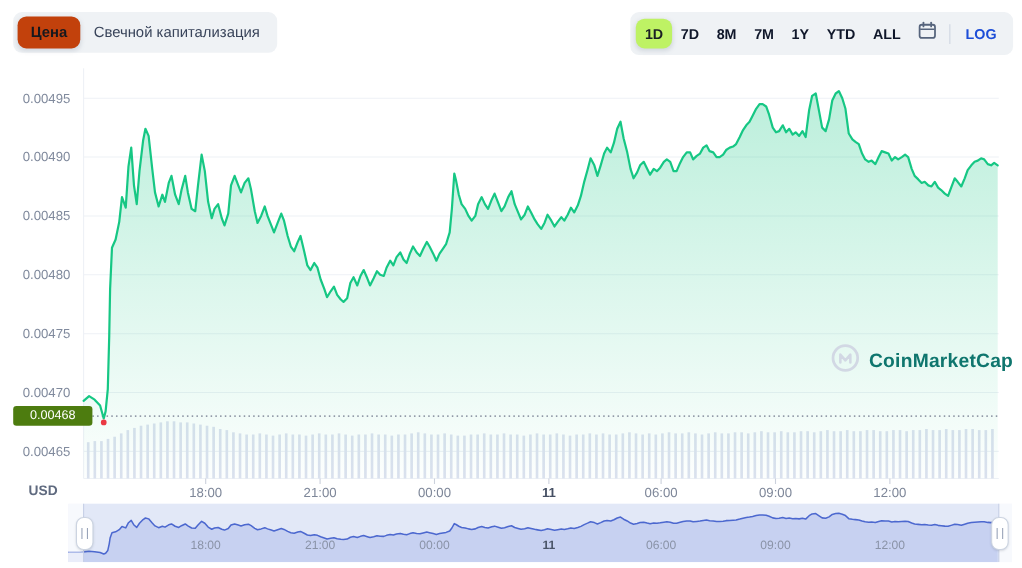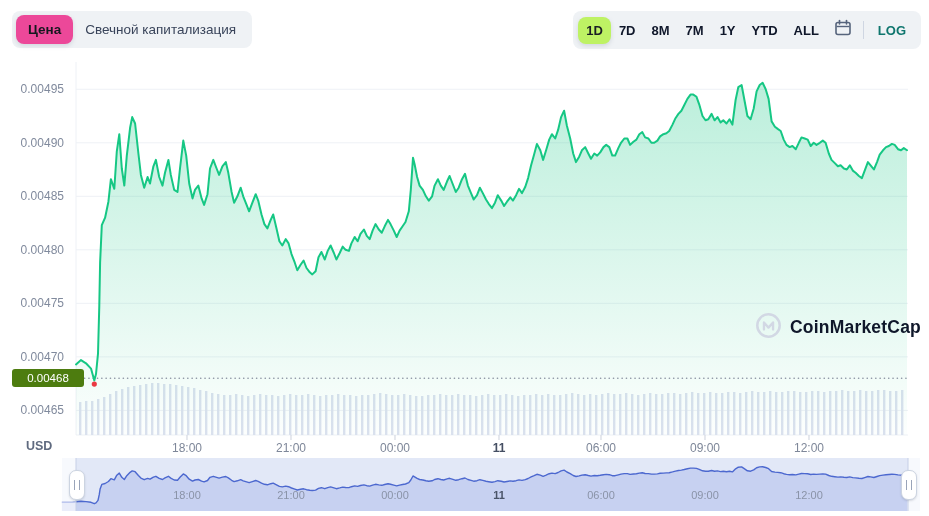--- a/index.html
+++ b/index.html
@@ -2,40 +2,40 @@
 <html><head>
 <meta charset="utf-8">
 <style>
   html,body{margin:0;padding:0;background:#fff;}
   .screen{position:relative;width:929px;height:516px;background:#fff;overflow:hidden;
           font-family:"Liberation Sans",sans-serif;-webkit-font-smoothing:antialiased;}
   
   .view-tabs{position:absolute;left:12px;top:11px;display:flex;align-items:center;
              background:#eff2f5;border-radius:8px;padding:4px;z-index:4;}
   .vtab{padding:7px 12px;font-size:13.5px;color:#39445a;white-space:nowrap;cursor:default;}
-  .vtab.active{background:#ec4899;border-radius:8px;box-shadow:0 2px 4px rgba(128,138,157,.25);
+  .vtab.active{background:#c2410c;border-radius:8px;box-shadow:0 2px 4px rgba(128,138,157,.25);
                font-weight:700;color:#15181e;}
   .range-tabs{position:absolute;right:8px;top:11px;display:flex;align-items:center;
               background:#eff2f5;border-radius:8px;padding:4px 5px;z-index:4;}
   .rtab{padding:6px 8px;font-size:13px;font-weight:700;color:#0f172a;}
   .rtab.active{background:#bef264;border-radius:8px;box-shadow:0 2px 4px rgba(128,138,157,.25);color:#1b1e24;}
   .cal-btn{padding:4px 7px;display:flex;align-items:center;}
   .vdiv{width:1px;height:18px;background:#cfd6e2;margin:0 4px;}
-  .log{padding:6px 10px;font-size:13px;font-weight:700;color:#0f766e;}
+  .log{padding:6px 10px;font-size:13px;font-weight:700;color:#1d4ed8;}
   
   #chart-svg{position:absolute;left:0;top:0;z-index:1;}
   #chart-svg text{font-family:"Liberation Sans",sans-serif;}
   
   .open-badge{position:absolute;left:12px;top:369px;width:72px;height:18px;background:#4d7c0f;
               color:#fff;font-size:11.5px;font-weight:400;text-align:center;line-height:18px;
               border-radius:3px;z-index:3;}
   .usd-label{position:absolute;left:26px;top:439px;font-size:12.5px;font-weight:700;color:#5f6a7f;z-index:3;}
   
   .watermark{position:absolute;left:754px;top:311px;display:flex;align-items:center;gap:7px;
-             color:#0f172a;z-index:2;}
+             color:#0f766e;z-index:2;}
   .wm-text{font-size:17.5px;font-weight:700;letter-spacing:.2px;}
   
   .nav-handle{position:absolute;width:14px;height:28px;top:470px;background:#fff;
               border:1px solid #ccd4e1;border-radius:7px;box-shadow:0 1px 2px rgba(60,70,90,.18);
               display:flex;align-items:center;justify-content:center;z-index:3;}
   .grip{width:4px;height:10px;border-left:1.5px solid #99a4b9;border-right:1.5px solid #99a4b9;}
 </style>
 </head>
 <body>
 

